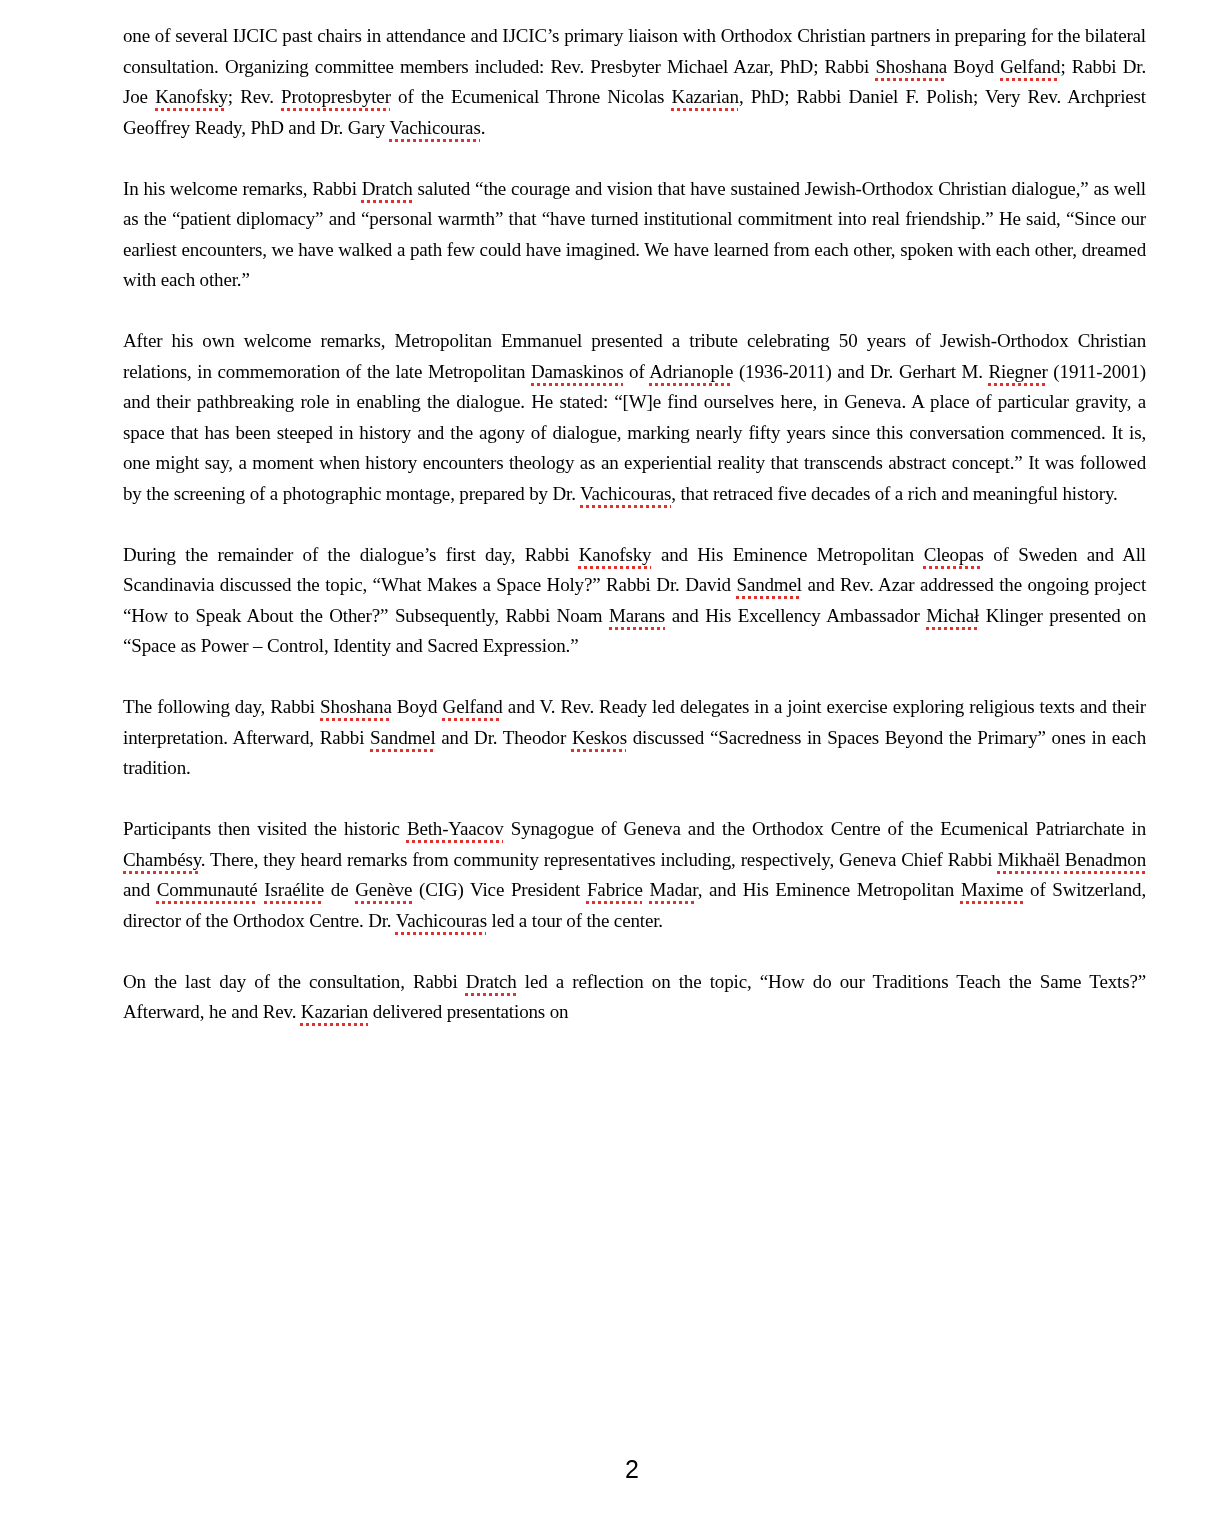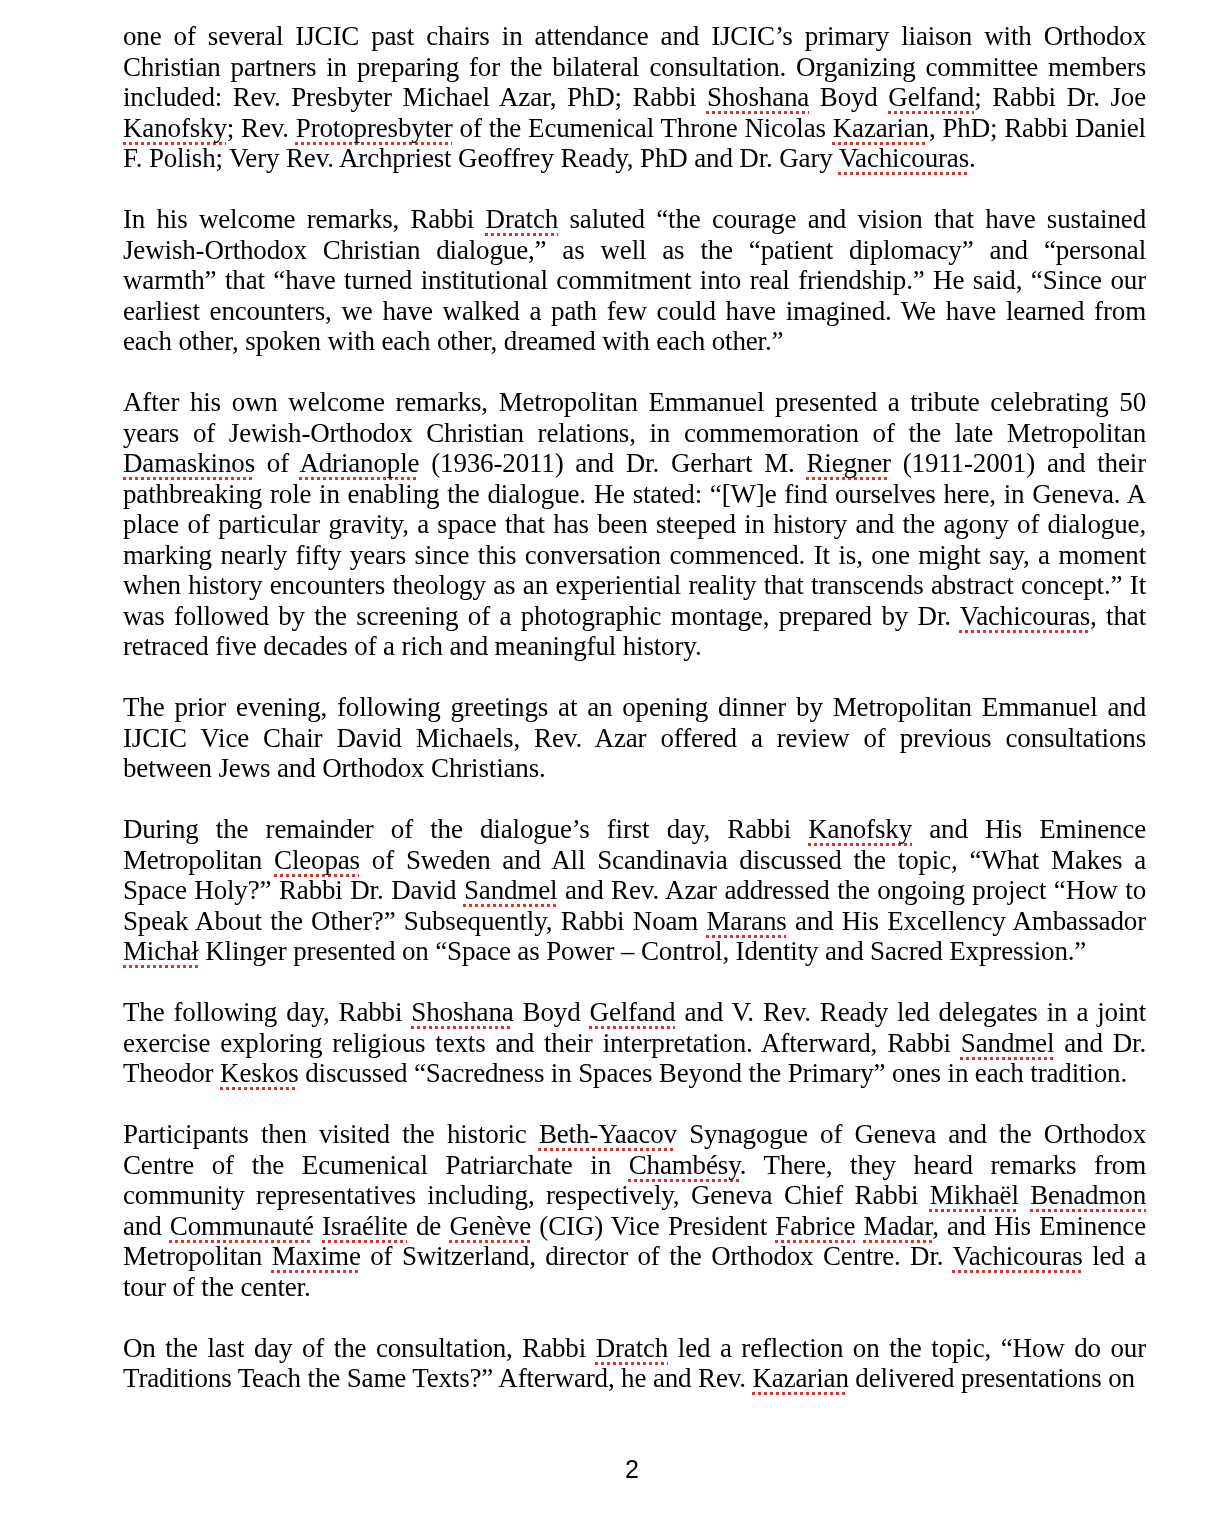--- a/index.html
+++ b/index.html
@@ -12,21 +12,21 @@
       height: 1539px;
       position: relative;
       overflow: hidden;
     }
     .page-body {
       position: absolute;
       left: 123px;
       top: 21px;
       width: 1023px;
       font-family: "Liberation Serif", "DejaVu Serif", serif;
-      font-size: 27px;
+      font-size: 19px;
       line-height: 30.5px;
       color: #000000;
       text-align: justify;
       letter-spacing: -0.15px;
     }
     .para {
       margin: 0 0 30.5px 0;
     }
     .seg { }
     .misspelled {
@@ -46,20 +46,19 @@
       color: #000000;
     }
   </style>
 </head>
 <body>
 
 <div class="page-body" id="doc-body">
     <p class="para"><span class="seg">one of several IJCIC past chairs in attendance and IJCIC’s primary liaison with Orthodox Christian partners in preparing for the bilateral consultation. Organizing committee members included: Rev. Presbyter Michael Azar, PhD; Rabbi </span><span class="seg misspelled" style="text-decoration-color: rgb(224, 50, 44);">Shoshana</span><span class="seg"> Boyd </span><span class="seg misspelled" style="text-decoration-color: rgb(224, 50, 44);">Gelfand</span><span class="seg">; Rabbi Dr. Joe </span><span class="seg misspelled" style="text-decoration-color: rgb(224, 50, 44);">Kanofsky</span><span class="seg">; Rev. </span><span class="seg misspelled" style="text-decoration-color: rgb(224, 50, 44);">Protopresbyter</span><span class="seg"> of the Ecumenical Throne Nicolas </span><span class="seg misspelled" style="text-decoration-color: rgb(224, 50, 44);">Kazarian</span><span class="seg">, PhD; Rabbi Daniel F. Polish; Very Rev. Archpriest Geoffrey Ready, PhD and Dr. Gary </span><span class="seg misspelled" style="text-decoration-color: rgb(224, 50, 44);">Vachicouras</span><span class="seg">.</span></p>
     <p class="para"><span class="seg">In his welcome remarks, Rabbi </span><span class="seg misspelled" style="text-decoration-color: rgb(224, 50, 44);">Dratch</span><span class="seg"> saluted “the courage and vision that have sustained Jewish-Orthodox Christian dialogue,” as well as the “patient diplomacy” and “personal warmth” that “have turned institutional commitment into real friendship.” He said, “Since our earliest encounters, we have walked a path few could have imagined. We have learned from each other, spoken with each other, dreamed with each other.”</span></p>
     <p class="para"><span class="seg">After his own welcome remarks, Metropolitan Emmanuel presented a tribute celebrating 50 years of Jewish-Orthodox Christian relations, in commemoration of the late Metropolitan </span><span class="seg misspelled" style="text-decoration-color: rgb(224, 50, 44);">Damaskinos</span><span class="seg"> of </span><span class="seg misspelled" style="text-decoration-color: rgb(224, 50, 44);">Adrianople</span><span class="seg"> (1936-2011) and Dr. Gerhart M. </span><span class="seg misspelled" style="text-decoration-color: rgb(224, 50, 44);">Riegner</span><span class="seg"> (1911-2001) and their pathbreaking role in enabling the dialogue. He stated: “[W]e find ourselves here, in Geneva. A place of particular gravity, a space that has been steeped in history and the agony of dialogue, marking nearly fifty years since this conversation commenced. It is, one might say, a moment when history encounters theology as an experiential reality that transcends abstract concept.” It was followed by the screening of a photographic montage, prepared by Dr. </span><span class="seg misspelled" style="text-decoration-color: rgb(224, 50, 44);">Vachicouras</span><span class="seg">, that retraced five decades of a rich and meaningful history.</span></p>
-    <p class="para"><span class="seg">The prior evening, following greetings at an opening dinner by Metropolitan Emmanuel and IJCIC Vice Chair David Michaels, Rev. Azar offered a review of previous consultations between Jews and Orthodox Christians.</span></p>
     <p class="para"><span class="seg">During the remainder of the dialogue’s first day, Rabbi </span><span class="seg misspelled" style="text-decoration-color: rgb(224, 50, 44);">Kanofsky</span><span class="seg"> and His Eminence Metropolitan </span><span class="seg misspelled" style="text-decoration-color: rgb(224, 50, 44);">Cleopas</span><span class="seg"> of Sweden and All Scandinavia discussed the topic, “What Makes a Space Holy?” Rabbi Dr. David </span><span class="seg misspelled" style="text-decoration-color: rgb(224, 50, 44);">Sandmel</span><span class="seg"> and Rev. Azar addressed the ongoing project “How to Speak About the Other?” Subsequently, Rabbi Noam </span><span class="seg misspelled" style="text-decoration-color: rgb(224, 50, 44);">Marans</span><span class="seg"> and His Excellency Ambassador </span><span class="seg misspelled" style="text-decoration-color: rgb(224, 50, 44);">Michał</span><span class="seg"> Klinger presented on “Space as Power – Control, Identity and Sacred Expression.”</span></p>
     <p class="para"><span class="seg">The following day, Rabbi </span><span class="seg misspelled" style="text-decoration-color: rgb(224, 50, 44);">Shoshana</span><span class="seg"> Boyd </span><span class="seg misspelled" style="text-decoration-color: rgb(224, 50, 44);">Gelfand</span><span class="seg"> and V. Rev. Ready led delegates in a joint exercise exploring religious texts and their interpretation. Afterward, Rabbi </span><span class="seg misspelled" style="text-decoration-color: rgb(224, 50, 44);">Sandmel</span><span class="seg"> and Dr. Theodor </span><span class="seg misspelled" style="text-decoration-color: rgb(224, 50, 44);">Keskos</span><span class="seg"> discussed “Sacredness in Spaces Beyond the Primary” ones in each tradition.</span></p>
     <p class="para"><span class="seg">Participants then visited the historic </span><span class="seg misspelled" style="text-decoration-color: rgb(224, 50, 44);">Beth-Yaacov</span><span class="seg"> Synagogue of Geneva and the Orthodox Centre of the Ecumenical Patriarchate in </span><span class="seg misspelled" style="text-decoration-color: rgb(224, 50, 44);">Chambésy</span><span class="seg">. There, they heard remarks from community representatives including, respectively, Geneva Chief Rabbi </span><span class="seg misspelled" style="text-decoration-color: rgb(224, 50, 44);">Mikhaël</span><span class="seg"> </span><span class="seg misspelled" style="text-decoration-color: rgb(224, 50, 44);">Benadmon</span><span class="seg"> and </span><span class="seg misspelled" style="text-decoration-color: rgb(224, 50, 44);">Communauté</span><span class="seg"> </span><span class="seg misspelled" style="text-decoration-color: rgb(224, 50, 44);">Israélite</span><span class="seg"> de </span><span class="seg misspelled" style="text-decoration-color: rgb(224, 50, 44);">Genève</span><span class="seg"> (CIG) Vice President </span><span class="seg misspelled" style="text-decoration-color: rgb(224, 50, 44);">Fabrice</span><span class="seg"> </span><span class="seg misspelled" style="text-decoration-color: rgb(224, 50, 44);">Madar</span><span class="seg">, and His Eminence Metropolitan </span><span class="seg misspelled" style="text-decoration-color: rgb(224, 50, 44);">Maxime</span><span class="seg"> of Switzerland, director of the Orthodox Centre. Dr. </span><span class="seg misspelled" style="text-decoration-color: rgb(224, 50, 44);">Vachicouras</span><span class="seg"> led a tour of the center.</span></p>
     <p class="para"><span class="seg">On the last day of the consultation, Rabbi </span><span class="seg misspelled" style="text-decoration-color: rgb(224, 50, 44);">Dratch</span><span class="seg"> led a reflection on the topic, “How do our Traditions Teach the Same Texts?” Afterward, he and Rev. </span><span class="seg misspelled" style="text-decoration-color: rgb(224, 50, 44);">Kazarian</span><span class="seg"> delivered presentations on</span></p>
   </div>
 
 <div class="page-number">2</div>
 
 </body></html>

